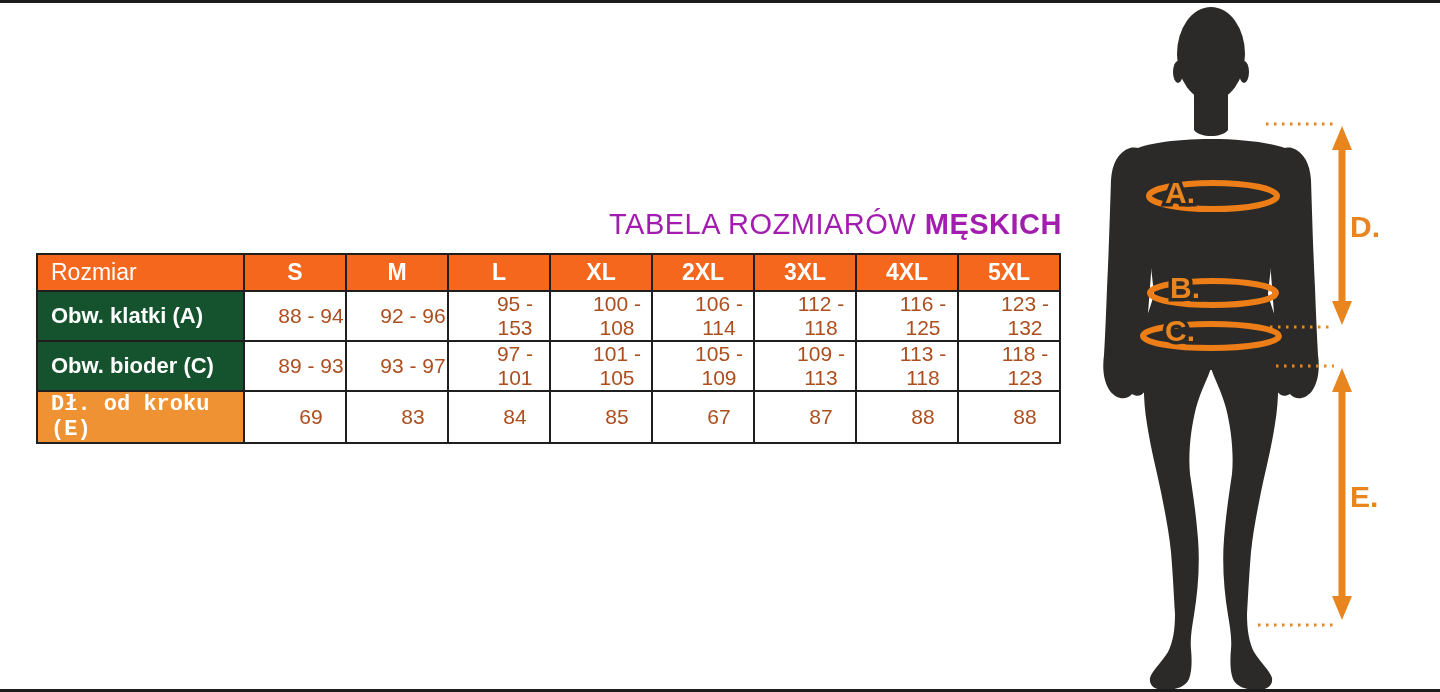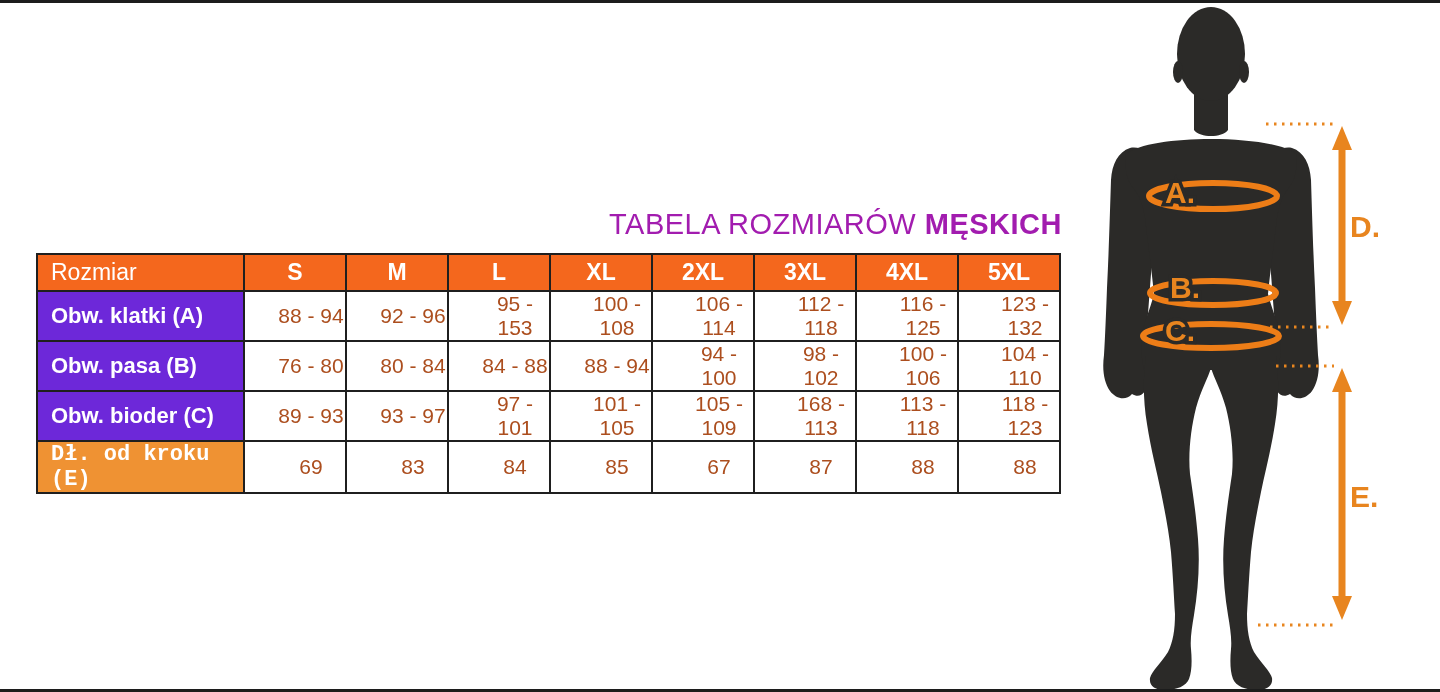--- a/index.html
+++ b/index.html
@@ -25,21 +25,21 @@
     border:2px solid #1f1f1f;height:37px;padding:0;box-sizing:border-box;
     vertical-align:middle;
   }
   .size-table thead th{
     background:#F4671D;color:#ffffff;font-size:23px;font-weight:700;text-align:center;
   }
   .size-table thead th.first{
     font-weight:400;text-align:left;padding-left:13px;
   }
   .size-table tbody th.rowlabel{
-    background:#6d28d9;color:#ffffff;font-size:22px;font-weight:700;
+    background:#14532d;color:#ffffff;font-size:22px;font-weight:700;
     text-align:left;padding-left:13px;
   }
   .size-table tbody th.rowlabel.light{background:#EF9233;font-family:Liberation Mono, monospace;}
   .size-table tbody td{
     background:#ffffff;color:#AC4E1E;font-size:21px;font-weight:400;text-align:center;padding-left:32px;
   }
 
   .figure-wrap{position:absolute;left:1080px;top:0;width:360px;height:692px;}
   svg text{font-family:"Liberation Sans", sans-serif;}
 </style>
@@ -83,38 +83,27 @@
           <td>88 - 94</td>
           <td>92 - 96</td>
           <td>95 - 153</td>
           <td>100 - 108</td>
           <td>106 - 114</td>
           <td>112 - 118</td>
           <td>116 - 125</td>
           <td>123 - 132</td>
         </tr>
         <tr>
-          <th class="rowlabel">Obw. pasa (B)</th>
-          <td>76 - 80</td>
-          <td>80 - 84</td>
-          <td>84 - 88</td>
-          <td>88 - 94</td>
-          <td>94 - 100</td>
-          <td>98 - 102</td>
-          <td>100 - 106</td>
-          <td>104 - 110</td>
-        </tr>
-        <tr>
           <th class="rowlabel">Obw. bioder (C)</th>
           <td>89 - 93</td>
           <td>93 - 97</td>
           <td>97 - 101</td>
           <td>101 - 105</td>
           <td>105 - 109</td>
-          <td>168 - 113</td>
+          <td>109 - 113</td>
           <td>113 - 118</td>
           <td>118 - 123</td>
         </tr>
         <tr>
           <th class="rowlabel light">Dł. od kroku (E)</th>
           <td>69</td>
           <td>83</td>
           <td>84</td>
           <td>85</td>
           <td>67</td>

